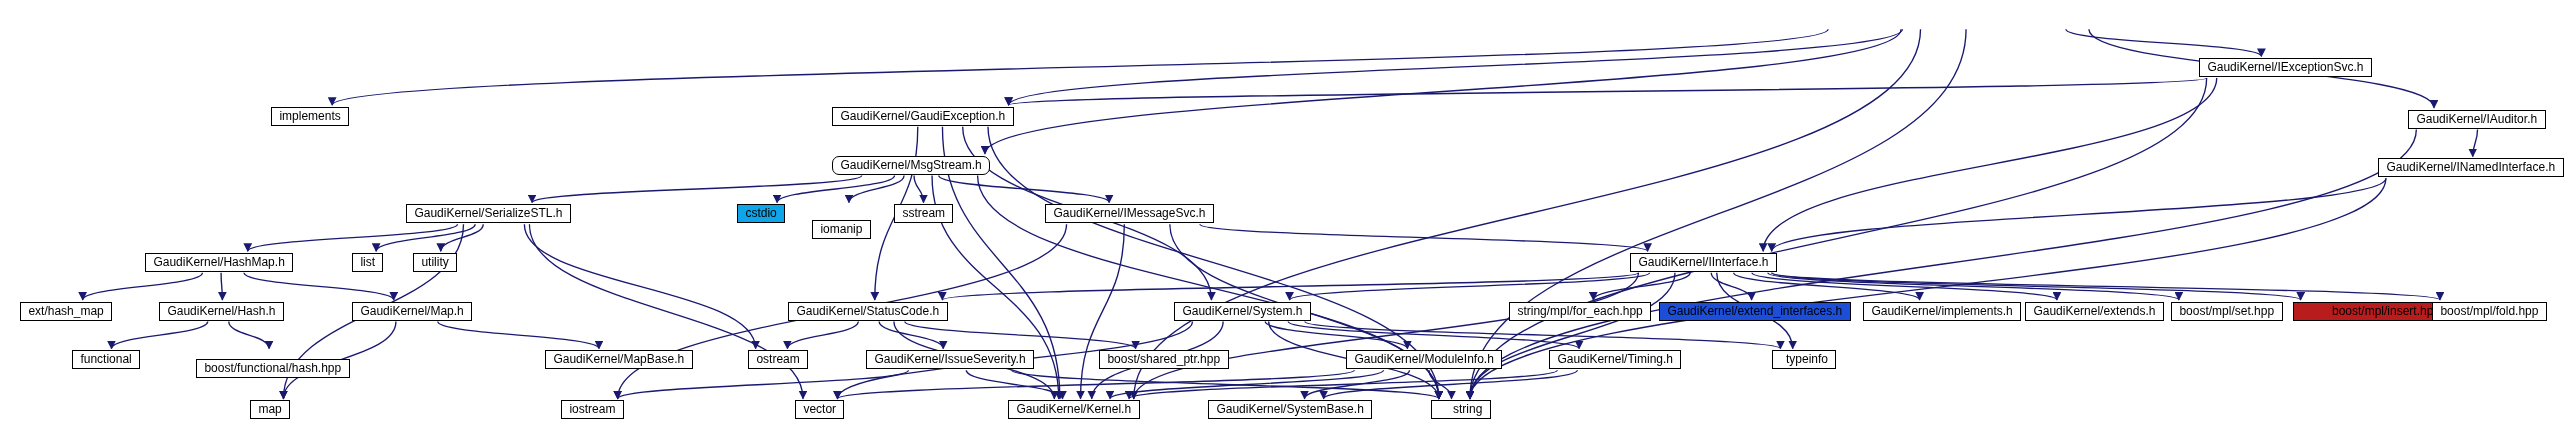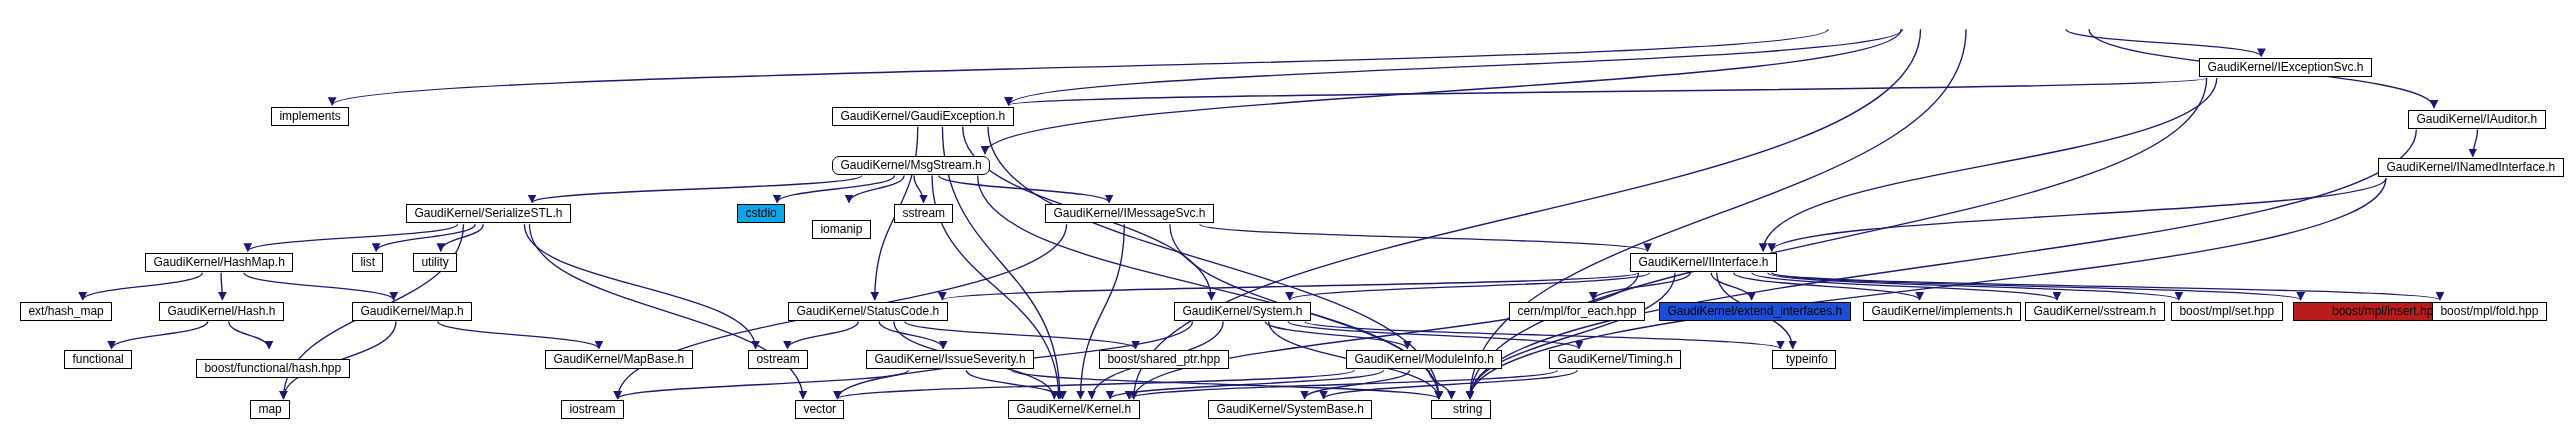--- a/index.html
+++ b/index.html
@@ -141,28 +141,28 @@
     <div class="node" style="left: 1045px; top: 204px; background: rgb(255, 255, 255); border-color: rgb(0, 0, 0);">GaudiKernel/IMessageSvc.h</div>
     <div class="node" style="left: 145px; top: 253px; background: rgb(255, 255, 255); border-color: rgb(0, 0, 0);">GaudiKernel/HashMap.h</div>
     <div class="node" style="left: 352px; top: 253px; background: rgb(255, 255, 255); border-color: rgb(0, 0, 0);">list</div>
     <div class="node" style="left: 413px; top: 253px; background: rgb(255, 255, 255); border-color: rgb(0, 0, 0);">utility</div>
     <div class="node" style="left: 1630px; top: 253px; background: rgb(255, 255, 255); border-color: rgb(0, 0, 0);">GaudiKernel/IInterface.h</div>
     <div class="node" style="left: 20px; top: 302px; background: rgb(255, 255, 255); border-color: rgb(0, 0, 0);">ext/hash_map</div>
     <div class="node" style="left: 159px; top: 302px; background: rgb(255, 255, 255); border-color: rgb(0, 0, 0);">GaudiKernel/Hash.h</div>
     <div class="node" style="left: 352px; top: 302px; background: rgb(255, 255, 255); border-color: rgb(0, 0, 0);">GaudiKernel/Map.h</div>
     <div class="node" style="left: 788px; top: 302px; background: rgb(255, 255, 255); border-color: rgb(0, 0, 0);">GaudiKernel/StatusCode.h</div>
     <div class="node" style="left: 1174px; top: 302px; background: rgb(255, 255, 255); border-color: rgb(0, 0, 0);">GaudiKernel/System.h</div>
-    <div class="node" style="left: 1509px; top: 302px; background: rgb(255, 255, 255); border-color: rgb(0, 0, 0);">cern/mpl/for_each.hpp</div>
+    <div class="node" style="left: 1509px; top: 302px; background: rgb(255, 255, 255); border-color: rgb(0, 0, 0);">string/mpl/for_each.hpp</div>
     <div class="node" style="left: 1659px; top: 302px; background: #1d4ed8; border-color: rgb(0, 0, 0);">GaudiKernel/extend_interfaces.h</div>
     <div class="node" style="left: 1863px; top: 302px; background: rgb(255, 255, 255); border-color: rgb(0, 0, 0);">GaudiKernel/implements.h</div>
-    <div class="node" style="left: 2025px; top: 302px; background: rgb(255, 255, 255); border-color: rgb(0, 0, 0);">GaudiKernel/sstream.h</div>
+    <div class="node" style="left: 2025px; top: 302px; background: rgb(255, 255, 255); border-color: rgb(0, 0, 0);">GaudiKernel/extends.h</div>
     <div class="node" style="left: 2171px; top: 302px; background: rgb(255, 255, 255); border-color: rgb(0, 0, 0);">boost/mpl/set.hpp</div>
     <div class="node" style="left: 2293px; top: 302px; background: #b91c1c; border-color: rgb(0, 0, 0); padding-left: 38px;">boost/mpl/insert.hpp</div>
     <div class="node" style="left: 2432px; top: 302px; background: rgb(255, 255, 255); border-color: rgb(0, 0, 0);">boost/mpl/fold.hpp</div>
-    <div class="node" style="left: 64px; top: 350px; background: rgb(255, 255, 255); border-color: rgb(0, 0, 0);">functional</div>
+    <div class="node" style="left: 72px; top: 350px; background: rgb(255, 255, 255); border-color: rgb(0, 0, 0);">functional</div>
     <div class="node" style="left: 196px; top: 350px; background: rgb(255, 255, 255); border-color: rgb(0, 0, 0); margin-top: 9px;">boost/functional/hash.hpp</div>
     <div class="node" style="left: 545px; top: 350px; background: rgb(255, 255, 255); border-color: rgb(0, 0, 0);">GaudiKernel/MapBase.h</div>
     <div class="node" style="left: 748px; top: 350px; background: rgb(255, 255, 255); border-color: rgb(0, 0, 0);">ostream</div>
     <div class="node" style="left: 866px; top: 350px; background: rgb(255, 255, 255); border-color: rgb(0, 0, 0);">GaudiKernel/IssueSeverity.h</div>
     <div class="node" style="left: 1099px; top: 350px; background: rgb(255, 255, 255); border-color: rgb(0, 0, 0);">boost/shared_ptr.hpp</div>
     <div class="node" style="left: 1346px; top: 350px; background: rgb(255, 255, 255); border-color: rgb(0, 0, 0);">GaudiKernel/ModuleInfo.h</div>
     <div class="node" style="left: 1549px; top: 350px; background: rgb(255, 255, 255); border-color: rgb(0, 0, 0);">GaudiKernel/Timing.h</div>
     <div class="node" style="left: 1772px; top: 350px; background: rgb(255, 255, 255); border-color: rgb(0, 0, 0); padding-left: 13px;">typeinfo</div>
     <div class="node" style="left: 250px; top: 400px; background: rgb(255, 255, 255); border-color: rgb(0, 0, 0);">map</div>
     <div class="node" style="left: 561px; top: 400px; background: rgb(255, 255, 255); border-color: rgb(0, 0, 0);">iostream</div>

